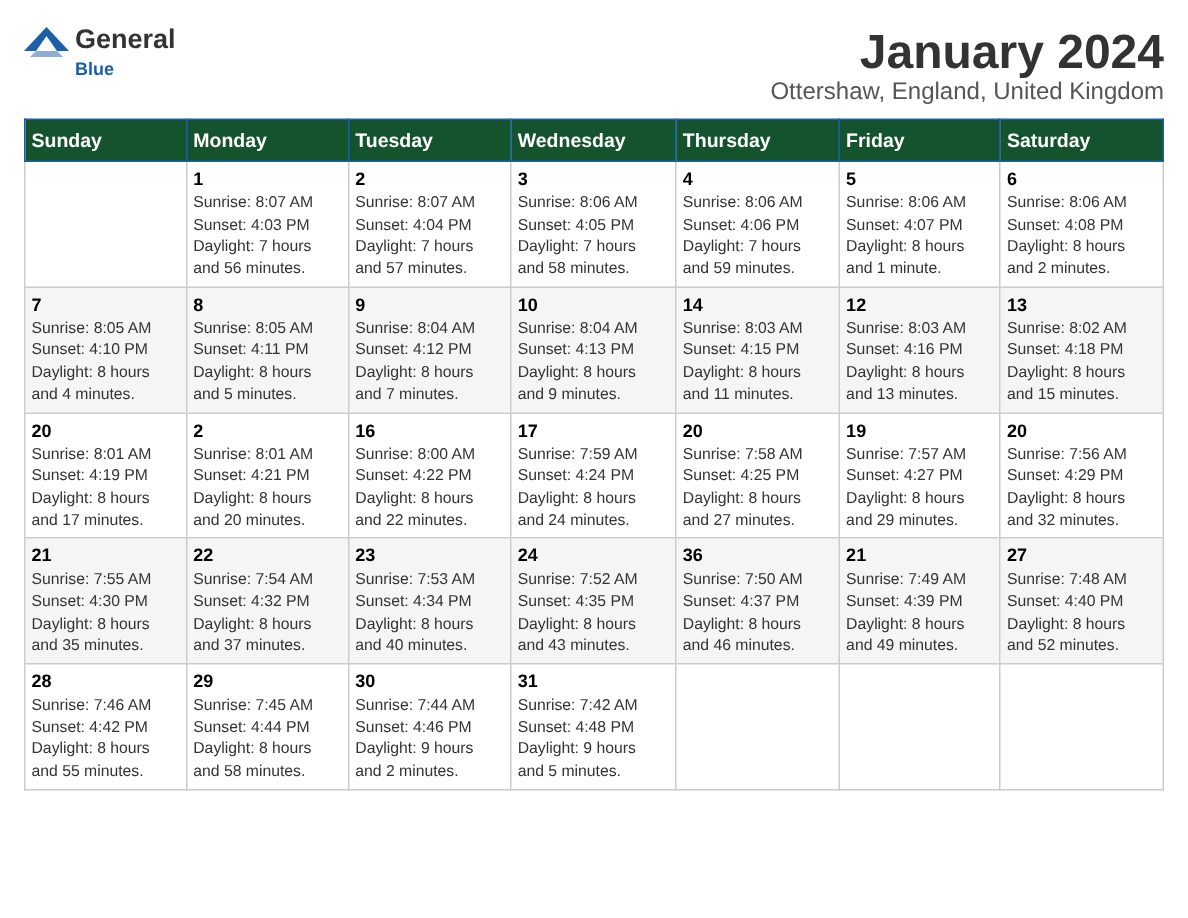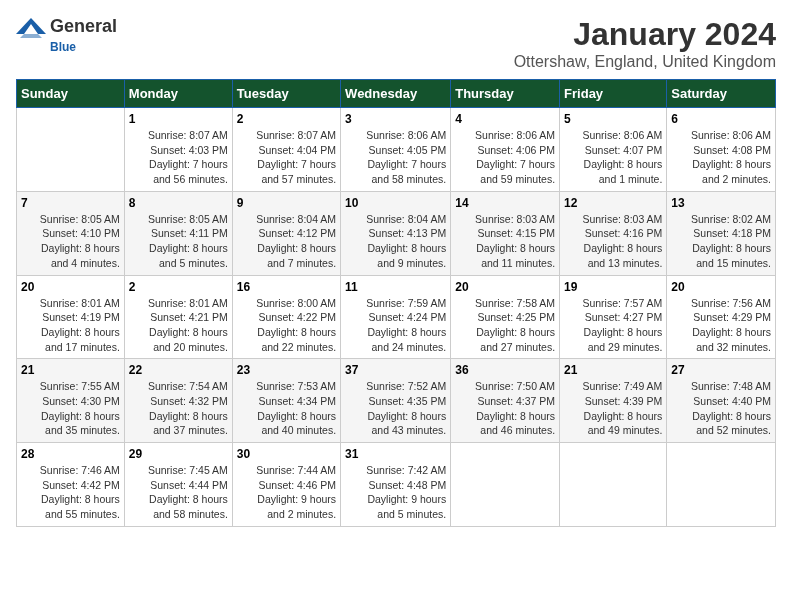--- a/index.html
+++ b/index.html
@@ -68,21 +68,20 @@
     .day-num {
       font-weight: bold;
       font-size: 12px;
       margin-bottom: 2px;
       display: block;
     }
     .day-info {
       color: #333;
       line-height: 1.4;
       font-size: 10.5px;
-      text-align: right;
     }
     .empty-cell {
       background: #fff !important;
     }
   </style>
 </head>
 <body>
 
 <div class="header">
   <div class="logo">
@@ -178,21 +177,21 @@
         </td>
         <td>
           <span class="day-num">2</span>
           <div class="day-info">Sunrise: 8:01 AM<br>Sunset: 4:21 PM<br>Daylight: 8 hours<br>and 20 minutes.</div>
         </td>
         <td>
           <span class="day-num">16</span>
           <div class="day-info">Sunrise: 8:00 AM<br>Sunset: 4:22 PM<br>Daylight: 8 hours<br>and 22 minutes.</div>
         </td>
         <td>
-          <span class="day-num">11</span>
+          <span class="day-num">17</span>
           <div class="day-info">Sunrise: 7:59 AM<br>Sunset: 4:24 PM<br>Daylight: 8 hours<br>and 24 minutes.</div>
         </td>
         <td>
           <span class="day-num">20</span>
           <div class="day-info">Sunrise: 7:58 AM<br>Sunset: 4:25 PM<br>Daylight: 8 hours<br>and 27 minutes.</div>
         </td>
         <td>
           <span class="day-num">19</span>
           <div class="day-info">Sunrise: 7:57 AM<br>Sunset: 4:27 PM<br>Daylight: 8 hours<br>and 29 minutes.</div>
         </td>
@@ -208,21 +207,21 @@
         </td>
         <td>
           <span class="day-num">22</span>
           <div class="day-info">Sunrise: 7:54 AM<br>Sunset: 4:32 PM<br>Daylight: 8 hours<br>and 37 minutes.</div>
         </td>
         <td>
           <span class="day-num">23</span>
           <div class="day-info">Sunrise: 7:53 AM<br>Sunset: 4:34 PM<br>Daylight: 8 hours<br>and 40 minutes.</div>
         </td>
         <td>
-          <span class="day-num">37</span>
+          <span class="day-num">24</span>
           <div class="day-info">Sunrise: 7:52 AM<br>Sunset: 4:35 PM<br>Daylight: 8 hours<br>and 43 minutes.</div>
         </td>
         <td>
           <span class="day-num">36</span>
           <div class="day-info">Sunrise: 7:50 AM<br>Sunset: 4:37 PM<br>Daylight: 8 hours<br>and 46 minutes.</div>
         </td>
         <td>
           <span class="day-num">21</span>
           <div class="day-info">Sunrise: 7:49 AM<br>Sunset: 4:39 PM<br>Daylight: 8 hours<br>and 49 minutes.</div>
         </td>

